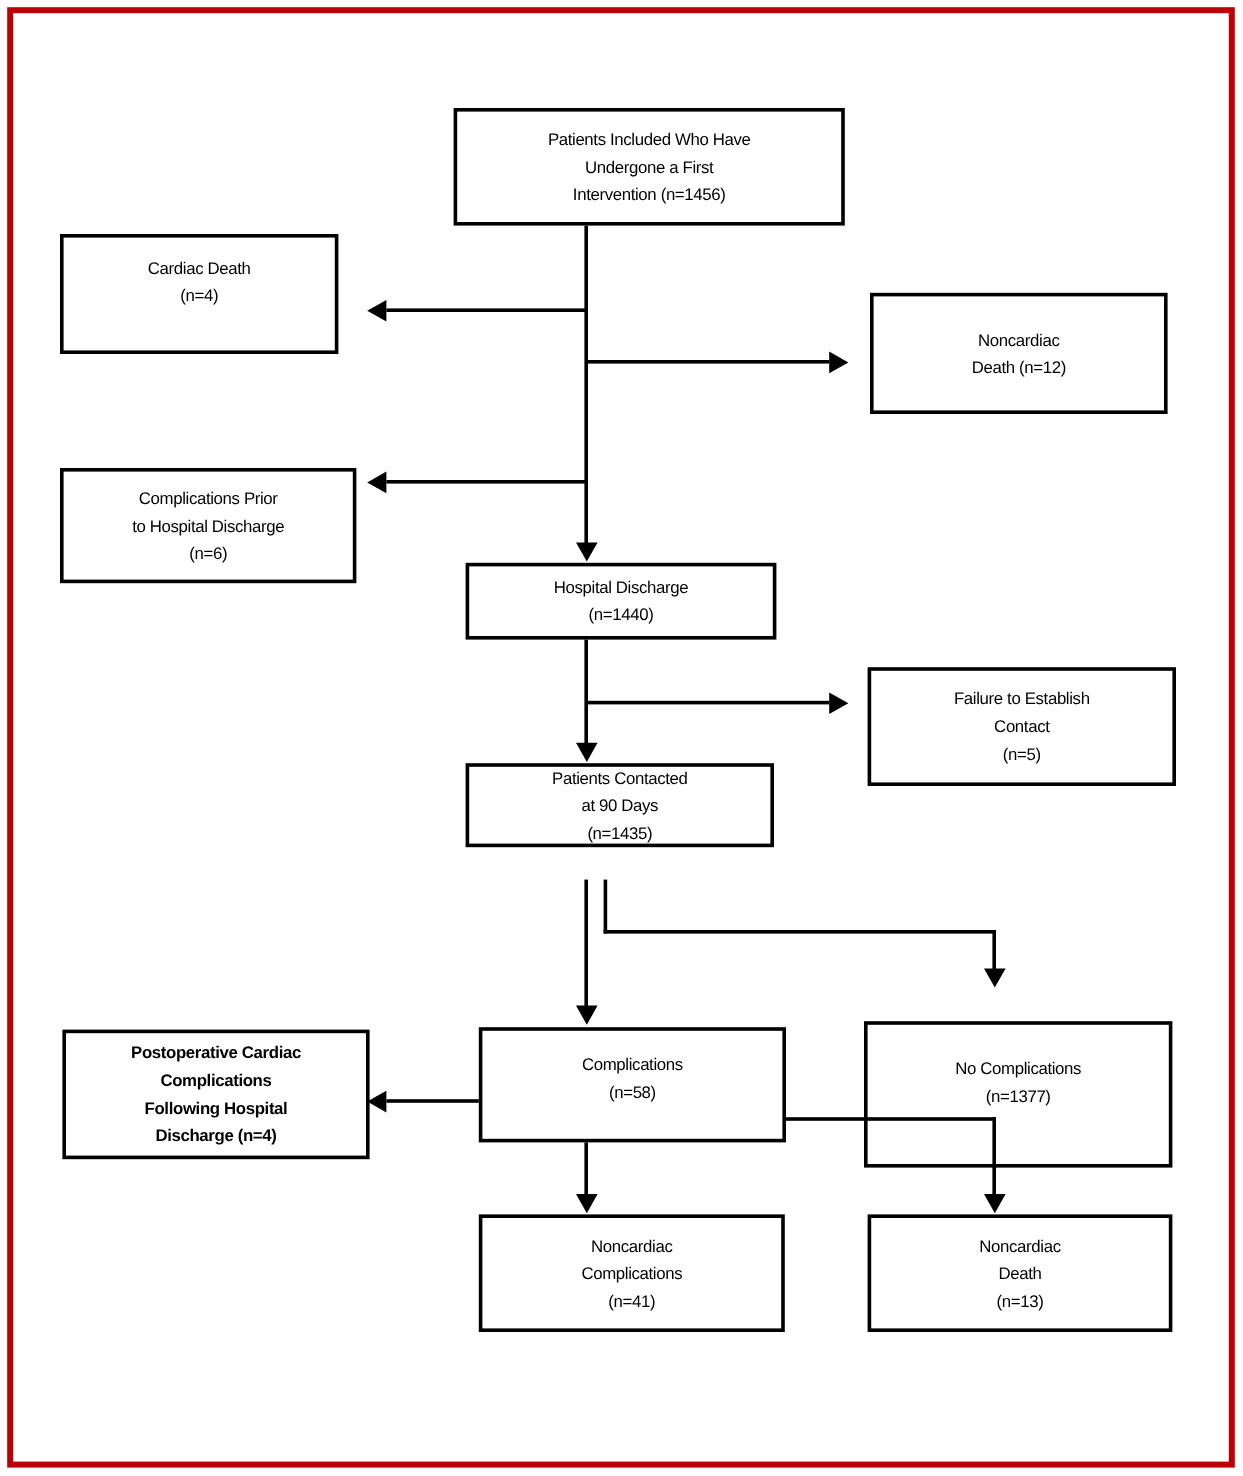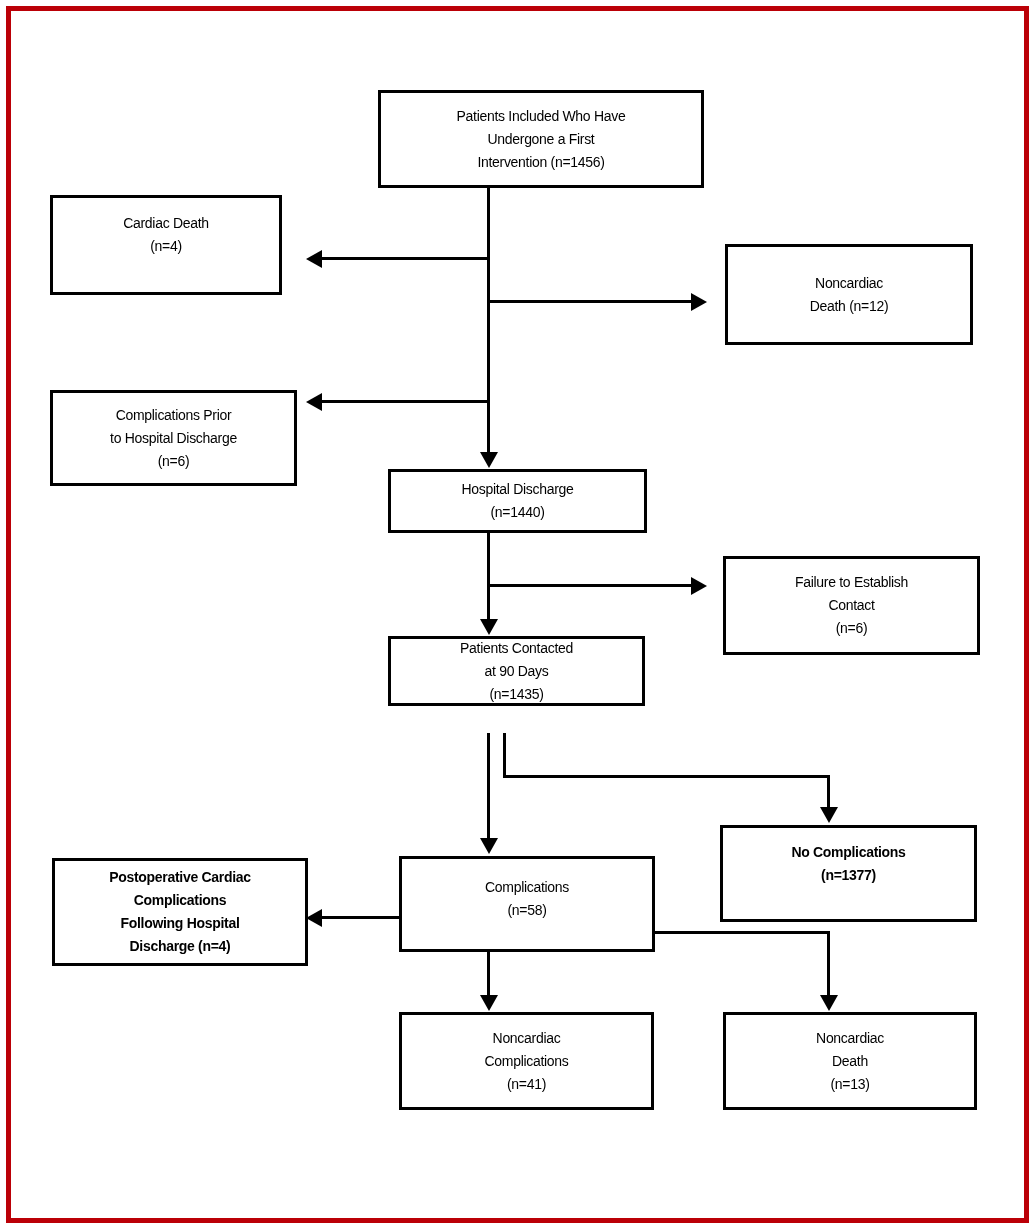--- a/index.html
+++ b/index.html
@@ -70,27 +70,27 @@
 
   <div class="node" style="left:50px;  top:360px; width:247px; height:96px;margin-top:30px;">Complications Prior
 to Hospital Discharge
 (n=6)</div>
 
   <div class="node" style="left:388px; top:469px; width:259px; height:64px;">Hospital Discharge
 (n=1440)</div>
 
   <div class="node" style="left:723px; top:556px; width:257px; height:99px;">Failure to Establish
 Contact
-(n=6)</div>
+(n=5)</div>
 
   <div class="node" style="left:388px; top:636px; width:257px; height:70px;">Patients Contacted
 at 90 Days
 (n=1435)</div>
 
-  <div class="node text-high" style="left:720px; top:825px; width:257px; height:97px;font-weight:bold;">No Complications
+  <div class="node text-high" style="left:720px; top:851px; width:257px; height:122px;">No Complications
 (n=1377)</div>
 
   <div class="node" style="left:399px; top:856px; width:256px; height:96px; padding-bottom:10px;">Complications
 (n=58)</div>
 
   <div class="node" style="left:52px;  top:858px; width:256px; height:108px;font-weight:bold;">Postoperative Cardiac
 Complications
 Following Hospital
 Discharge (n=4)</div>
 

